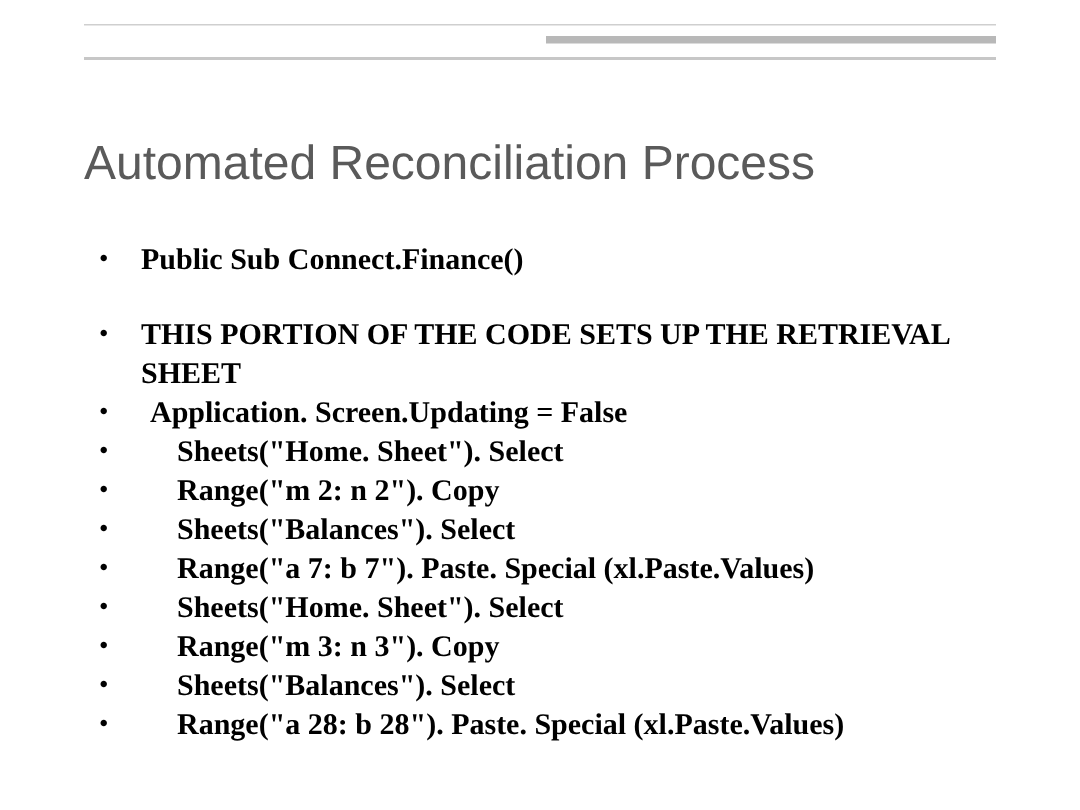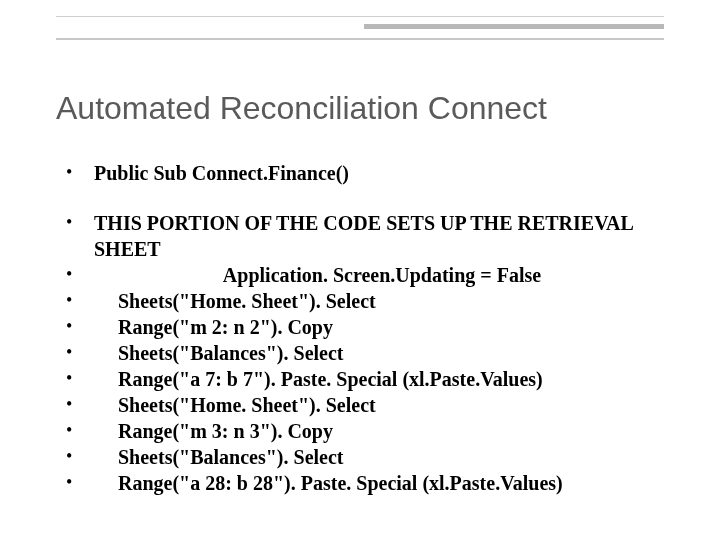--- a/index.html
+++ b/index.html
@@ -75,33 +75,33 @@
       font-size: 18px;
       line-height: 1.4;
     }
     .text {
       flex: 1;
       font-weight: bold;
     }
     .spacer {
       height: 24px;
     }
-    .pad-1 { padding-left: 6px; text-align: center; }
+    .pad-1 { padding-left: 6px; }
     .pad-2 { padding-left: 24px; }
   </style>
 </head>
 <body>
 
 <div class="top-lines">
   <div class="line-thin"></div>
   <div class="line-thick"></div>
   <div class="line-bottom"></div>
 </div>
 
-<div class="title">Automated Reconciliation Connect</div>
+<div class="title">Automated Reconciliation Process</div>
 
 <div class="content">
   <div class="row">
     <span class="bullet">•</span>
     <span class="text">Public Sub Connect.Finance()</span>
   </div>
   <div class="spacer"></div>
   <div class="row">
     <span class="bullet">•</span>
     <span class="text"> THIS PORTION OF THE CODE SETS UP THE RETRIEVAL SHEET</span>

